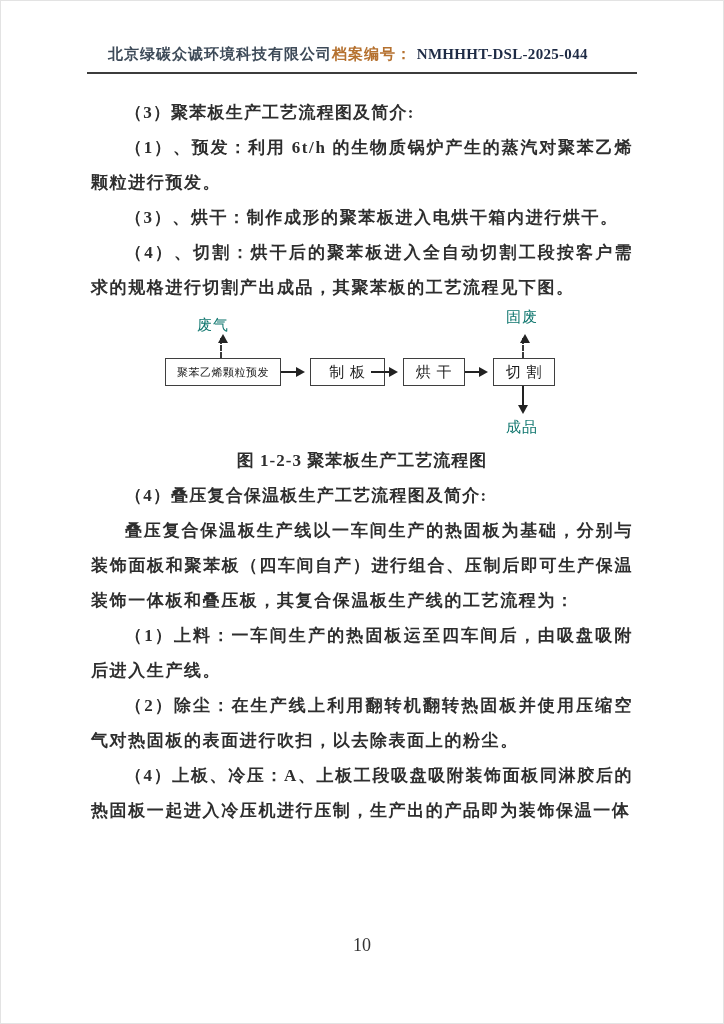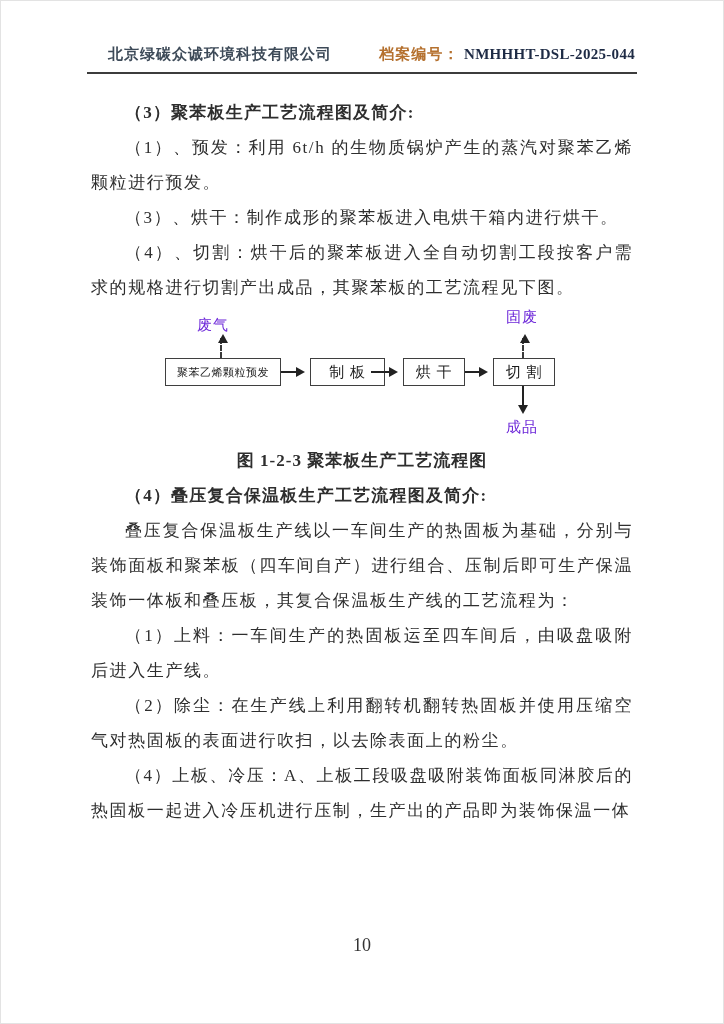--- a/index.html
+++ b/index.html
@@ -13,21 +13,20 @@
     margin: 0 auto;
     background: #ffffff;
     border: 1px solid #e3e3e3;
     color: #2e2e2e;
     overflow: hidden;
   }
 
   
   .hdr {
     display: flex;
-    justify-content: space-between;
     align-items: flex-end;
     padding: 44px 88px 0 107px;
     font-size: 15px;
     letter-spacing: 1px;
   }
   .company { color: #3d4a58; font-weight: 600; }
   .archive-label { color: #b5712f; font-weight: 600; }
   .archive-value { color: #1e2b45; font-weight: 700; letter-spacing: 0.3px; }
   .rule {
     height: 2px;
@@ -36,42 +35,42 @@
   }
 
   
   .content {
     padding: 21px 90px 0 90px;
     font-size: 17px;
     line-height: 35px;
     text-align: justify;
     letter-spacing: 1.6px;
   }
-  .content p { margin: 0; text-indent: 2em; }
+  .content p { margin: 0; text-indent: 2em; font-weight: bold; }
   .content p.h { font-weight: 700; letter-spacing: 1.2px; }
   .caption {
     text-indent: 0 !important;
     text-align: center;
     font-weight: 700;
     letter-spacing: 1px;
   }
 
   
   .diagram {
     position: relative;
     height: 134px;
     margin: 2px 0 2px 0;
     font-size: 15px;
     letter-spacing: 1px;
     text-align: left;
   }
   .diagram .lbl {
     position: absolute;
     line-height: 20px;
-    color: #6d28d9;
+    color: #0f766e;
     text-align: right;
   }
   .lbl-waste-gas  { left: 106px; top: 8px;  }
   .lbl-solid-waste{ left: 415px; top: 0px;  }
   .lbl-product    { left: 415px; top: 110px;}
 
   .box {
     position: absolute;
     top: 51px;
     height: 28px;

